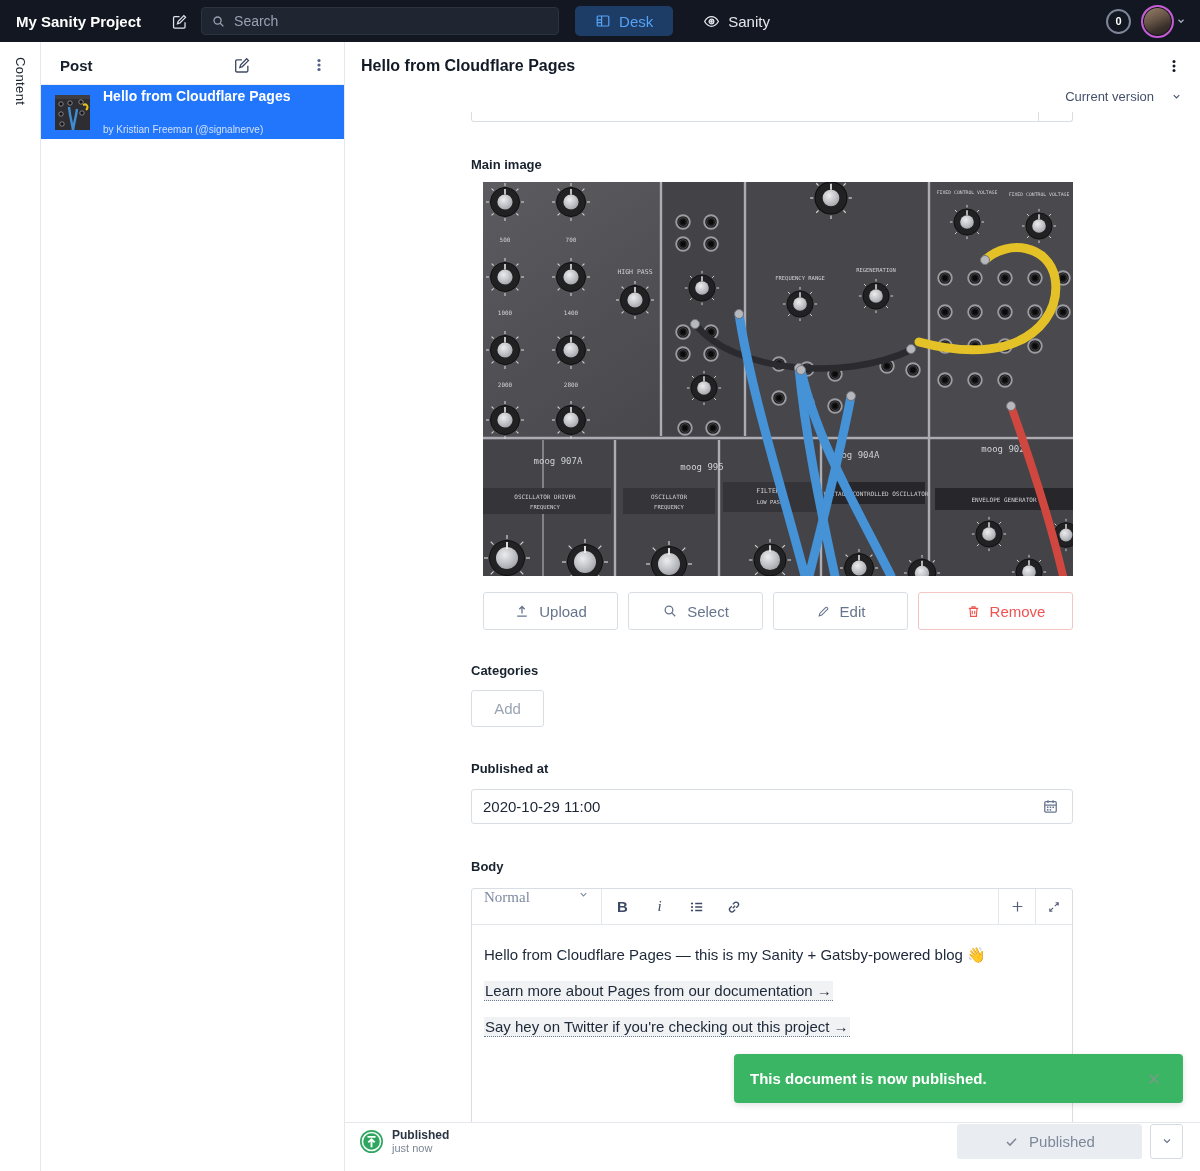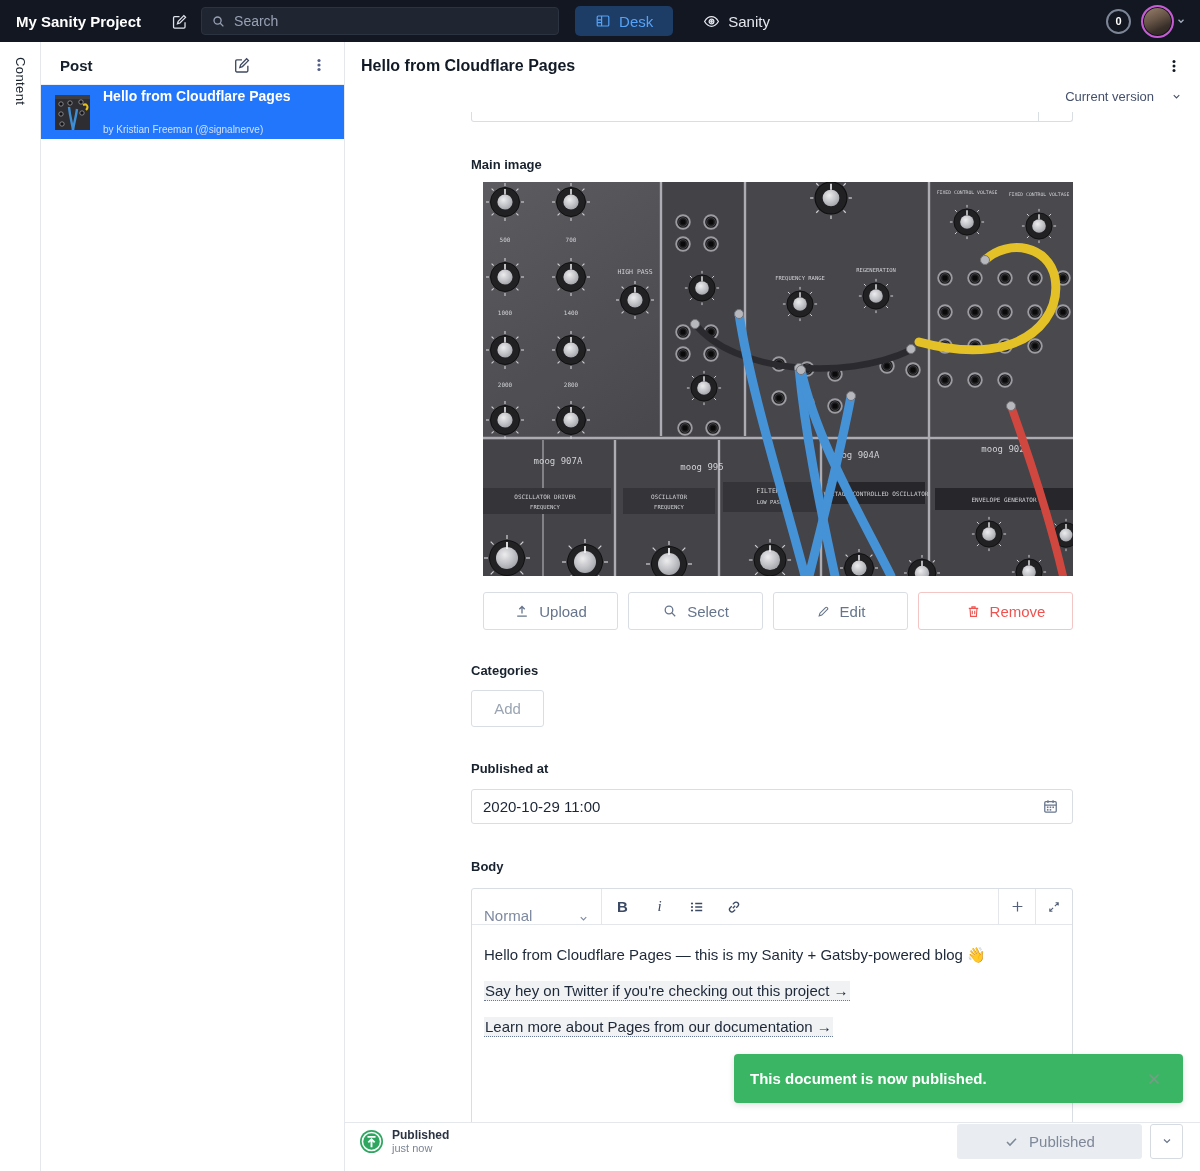--- a/index.html
+++ b/index.html
@@ -59,21 +59,21 @@
   .img-btn.remove { color:#ef5350; border-color:#f3c5c4;padding-left:20px; }
 
   .add-btn { position:absolute; left:126px; top:578px; width:73px; height:37px; border:1px solid #d9dee4; border-radius:3px; background:#fff; font-size:15px; color:#9aa4b2; cursor:pointer; font-family:inherit; }
 
   .pub-input { position:absolute; left:126px; top:677px; width:602px; height:35px; border:1px solid #d9dee4; border-radius:3px; display:flex; align-items:center; padding:0 11px; background:#fff; }
   .pub-input input { border:none; outline:none; font-size:15px; color:#1c2636; flex:1; font-family:inherit; background:transparent; }
   .cal-btn { background:none; border:none; color:#68768e; cursor:pointer; display:flex; padding:2px; }
 
   .editor { position:absolute; left:126px; top:776px; width:602px; height:380px; border:1px solid #d9dee4; border-radius:3px; background:#fff; }
   .ed-toolbar { height:36px; border-bottom:1px solid #e3e7eb; display:flex; align-items:stretch; }
-  .ed-style { width:130px; display:flex; align-items:flex-end; justify-content:space-between; padding:0 12px; color:#7e89a0; font-size:15px; border-right:1px solid #e3e7eb; background:none; cursor:pointer; font-family:Liberation Sans, sans-serif; border-top:none; border-bottom:none; border-left:none; }
+  .ed-style { width:130px; display:flex; align-items:flex-start; justify-content:space-between; padding:0 12px; color:#7e89a0; font-size:15px; border-right:1px solid #e3e7eb; background:none; cursor:pointer; font-family:Liberation Serif, serif; border-top:none; border-bottom:none; border-left:none; }
   .ed-marks { display:flex; align-items:center; flex:1; padding-left:2px; }
   .ed-mark { width:37px; height:100%; display:flex; align-items:center; justify-content:center; background:none; border:none; cursor:pointer; color:#3c4a66; }
   .ed-bold { font-size:15px; font-weight:700; font-family:inherit; }
   .ed-italic { font-size:15px; font-style:italic; font-family:"Liberation Serif",serif; }
   .ed-plus, .ed-eyeopen { width:37px; border-left:1px solid #e3e7eb; display:flex; align-items:center; justify-content:center; background:none; border-top:none; border-bottom:none; border-right:none; cursor:pointer; color:#55617a; }
   .ed-body { padding:19px 12px 0 12px; font-size:15px; color:#1d2838; line-height:21px; }
   .ed-body p { margin-bottom:15px; }
   .ed-link { background:#f0f2f4; border-bottom:1px dotted #6b7a93; padding:1px 1px 1px 1px; cursor:pointer; }
 
   .toast { position:absolute; left:389px; top:1012px; width:449px; height:49px; background:#3ab564; border-radius:4px; display:flex; align-items:center; padding:0 16px; z-index:5; box-shadow:0 2px 6px rgba(0,0,0,.12); }
@@ -516,22 +516,22 @@
             <button class="ed-eyeopen">
               <span>
                 <svg width="14" height="14" viewBox="0 0 16 16" fill="none" stroke="currentColor" stroke-width="1.3">
                     <path d="M9.8 3.2h3v3M12.8 3.2 9 7M6.2 12.8h-3v-3M3.2 12.8 7 9"></path>
                   </svg>
               </span>
             </button>
           </div>
           <div class="ed-body">
             <p>Hello from Cloudflare Pages — this is my Sanity + Gatsby-powered blog 👋</p>
+            <p><span class="ed-link">Learn more about Pages from our documentation →</span></p>
             <p><span class="ed-link">Say hey on Twitter if you're checking out this project →</span></p>
-            <p><span class="ed-link">Learn more about Pages from our documentation →</span></p>
           </div>
         </div>
       </div>
 
       <div class="toast">
         <span class="toast-msg">This document is now published.</span>
         <button class="toast-close">
           <span>
             <svg width="18" height="18" viewBox="0 0 16 16" fill="none" stroke="currentColor" stroke-width="1.4">
                 <path d="M4 4l8 8M12 4l-8 8"></path>

